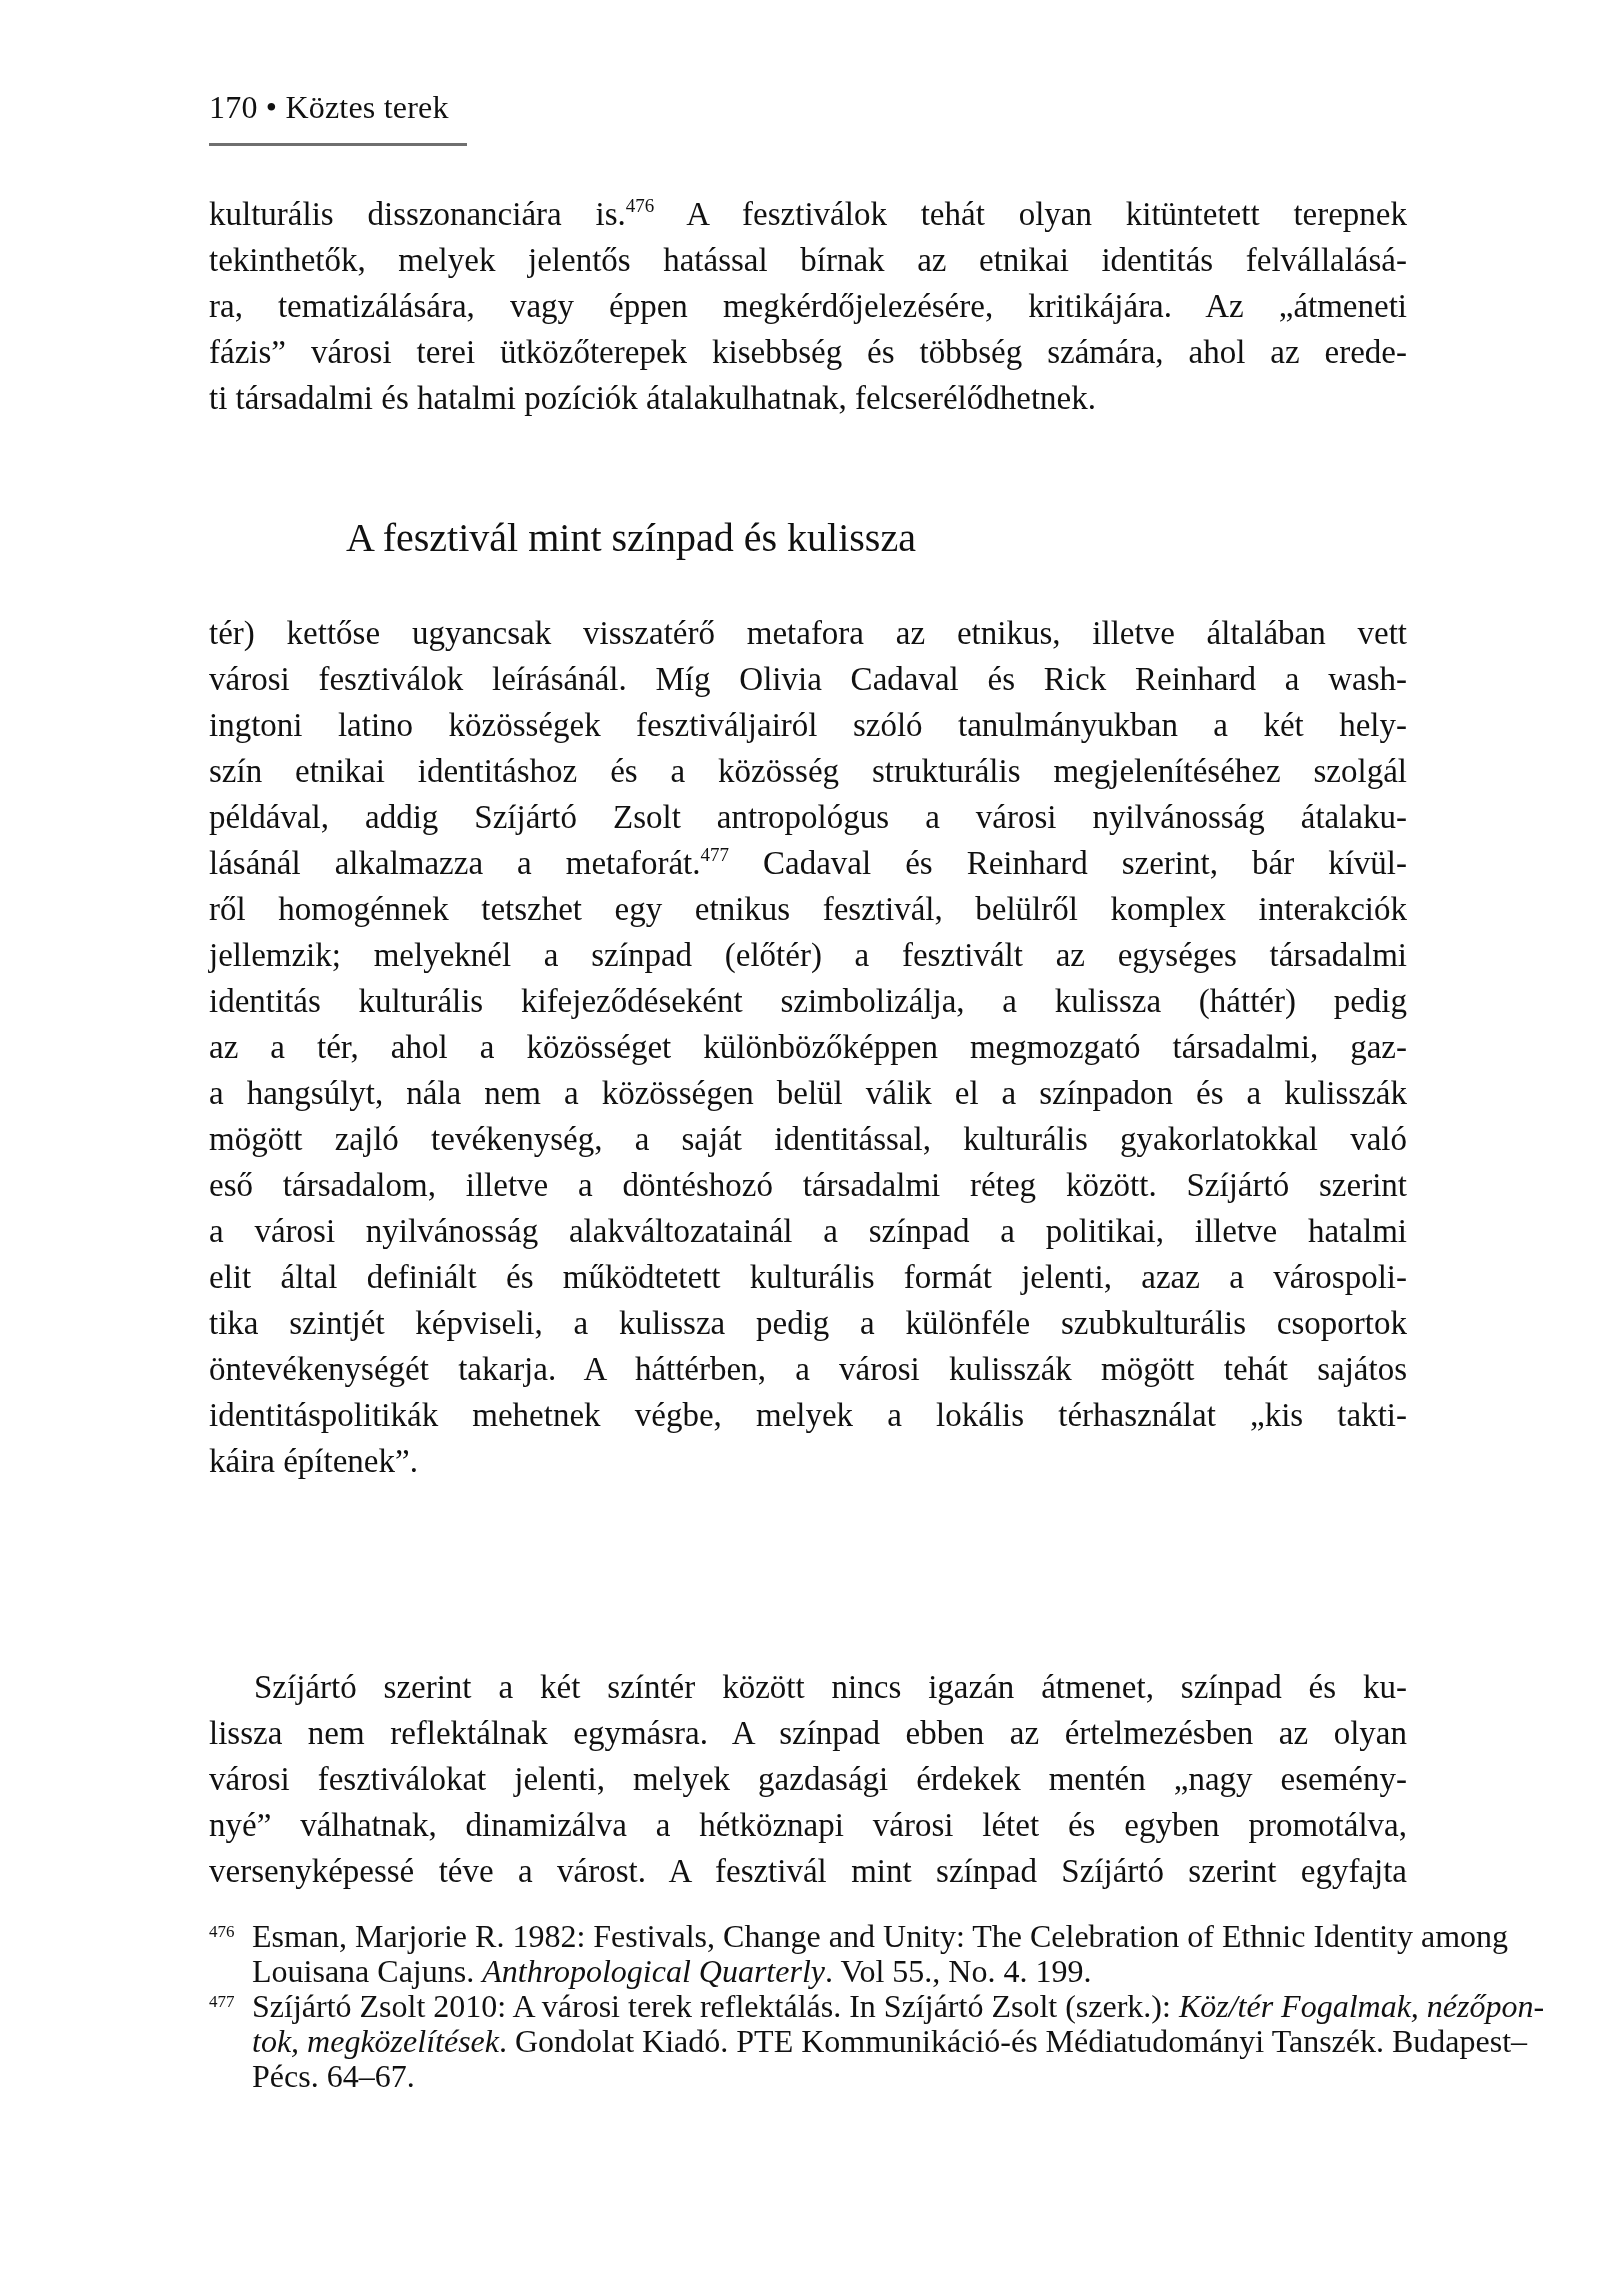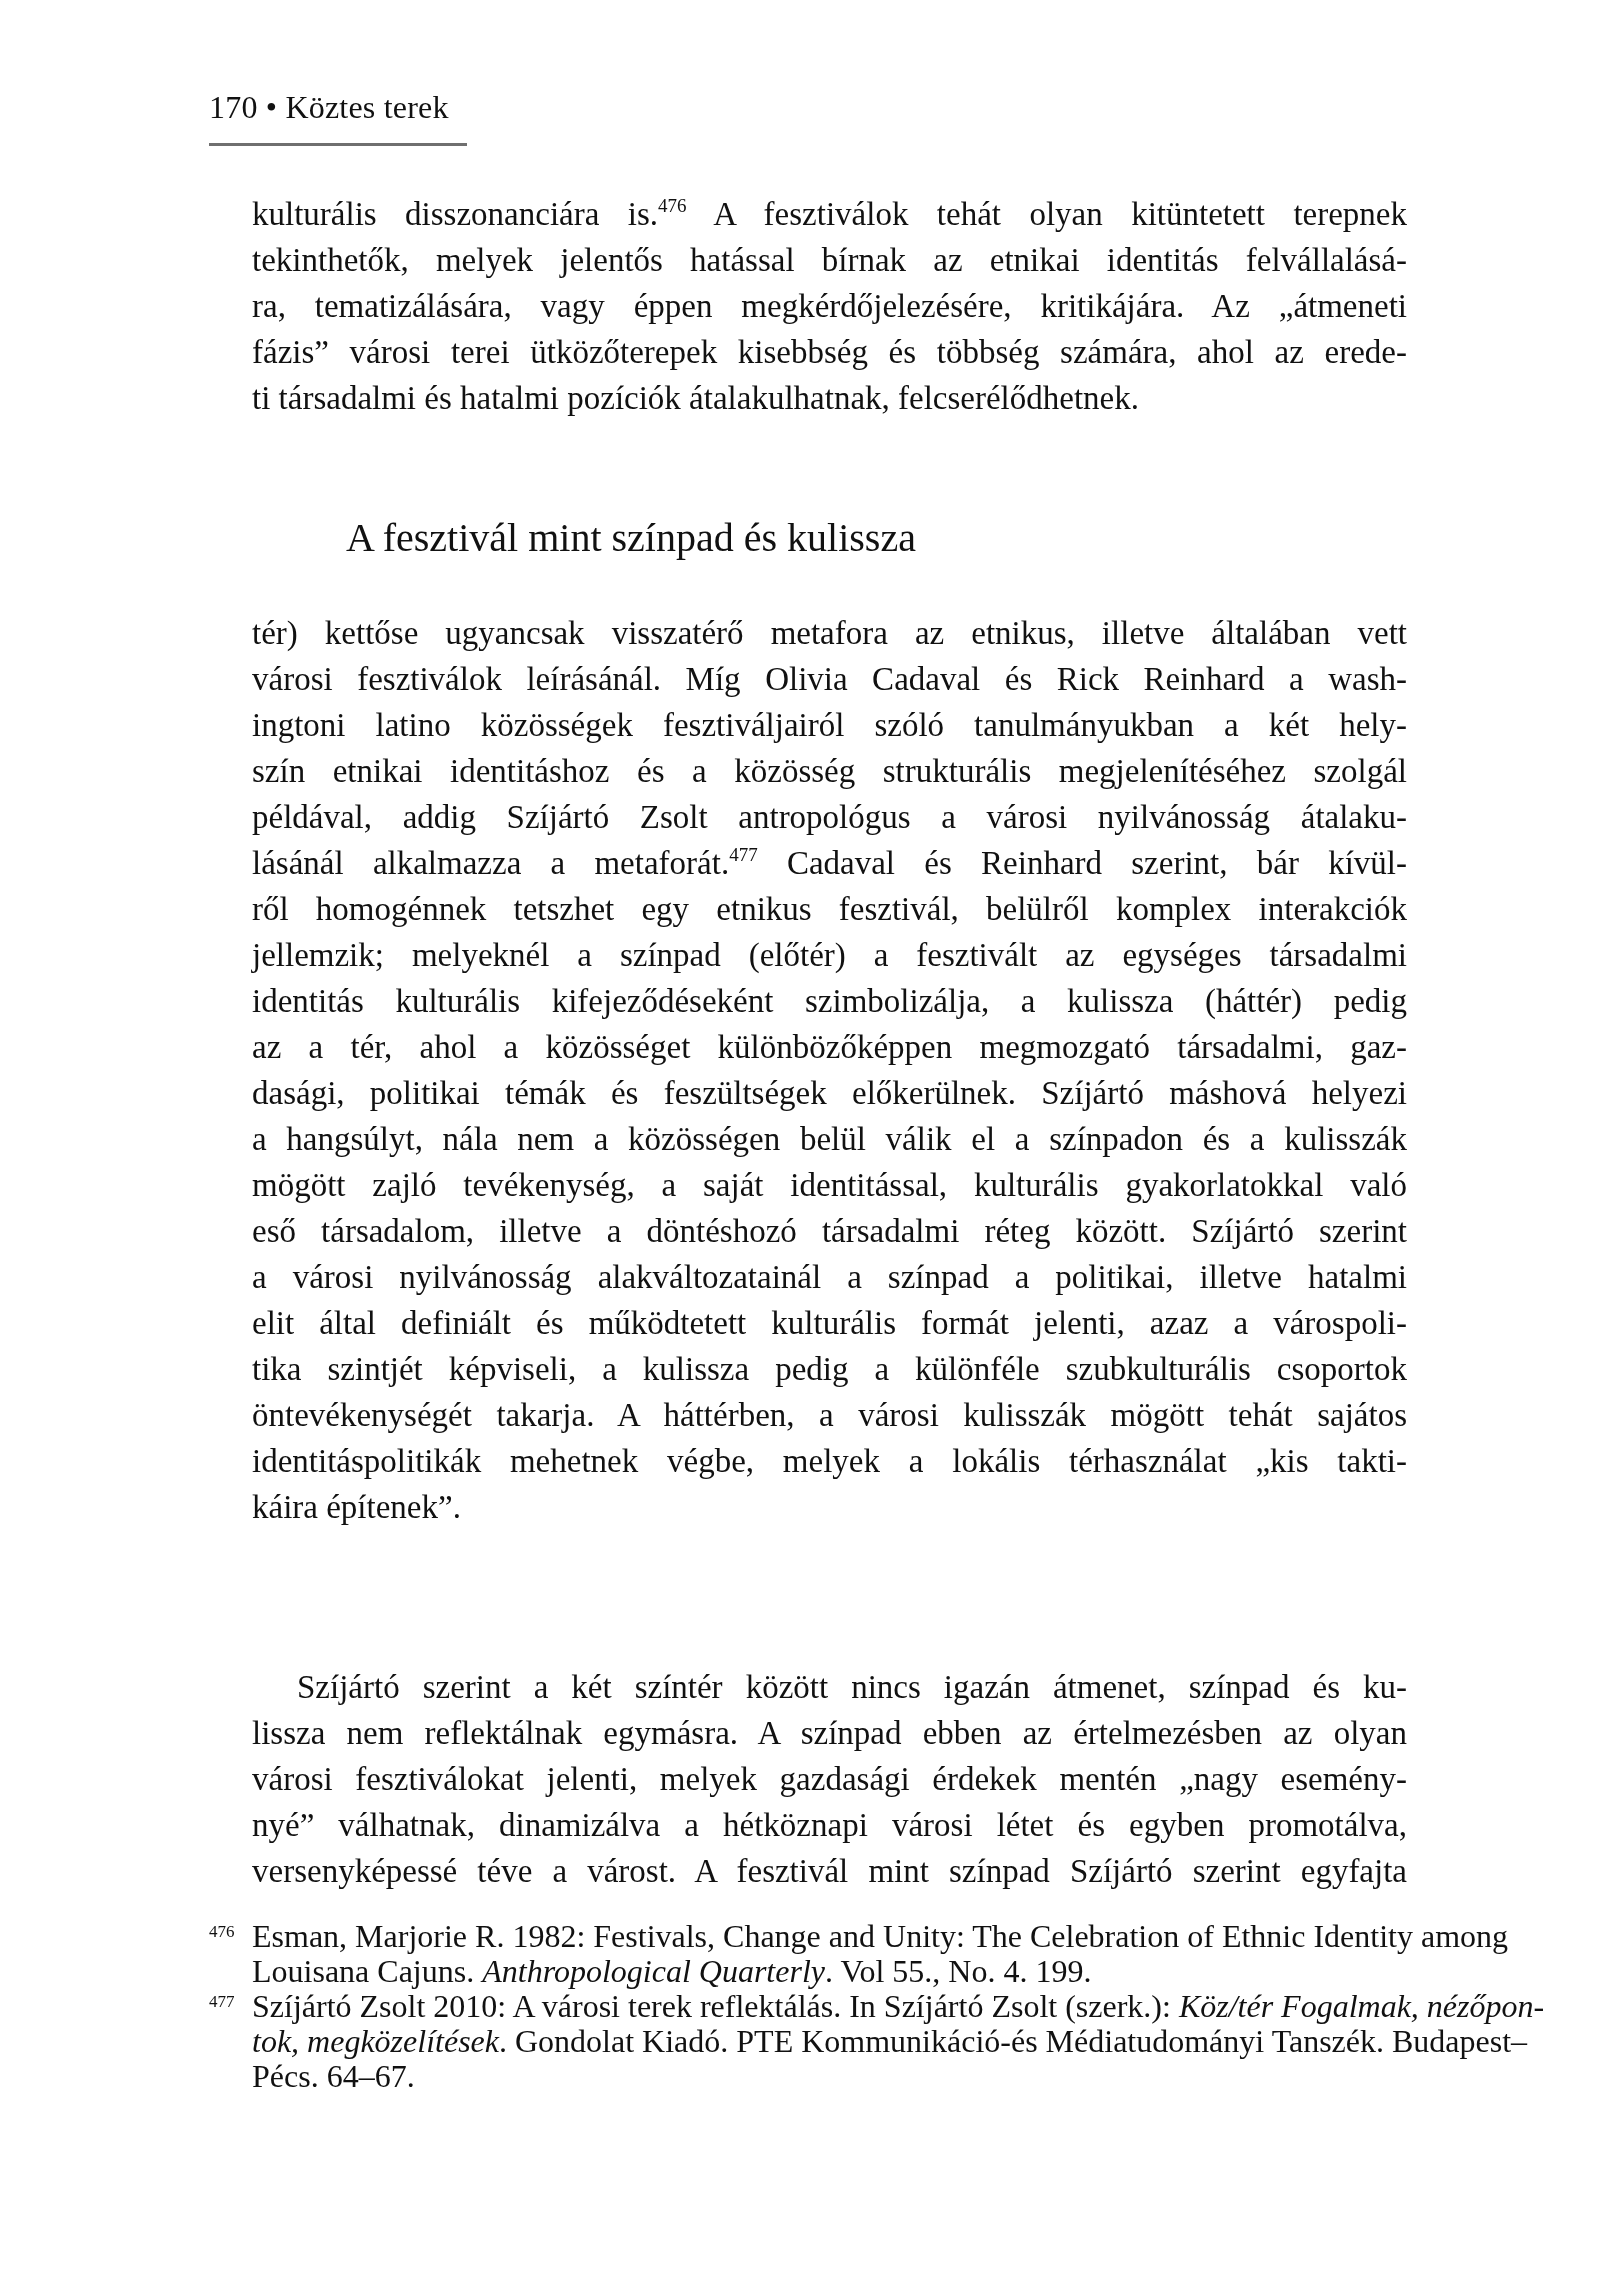--- a/index.html
+++ b/index.html
@@ -12,21 +12,21 @@
     font-size: 32px; line-height: 43px; letter-spacing: 0.2px;
   }
   .running-rule {
     position: absolute; left: 209px; top: 143px; width: 258px; height: 2.6px; background: #6f6f6f;
   }
   .text-block {
     position: absolute; left: 209px; width: 1198px;
   }
   .line {
     display: block; white-space: nowrap; font-size: 33px; line-height: 46px;
-    text-align: justify; text-align-last: justify; height: 46px; overflow: visible; margin-left: 43px;
+    text-align: justify; text-align-last: justify; height: 46px; overflow: visible;
   }
   .line.last { text-align-last: left; }
   .line.indent { text-indent: 45px; }
   sup.fn { font-size: 19px; vertical-align: 13px; line-height: 0; }
   .heading {
     position: absolute; left: 346px; top: 512px;
     font-size: 40px; font-weight: normal; line-height: 52px;
   }
   .footnotes { position: absolute; left: 209px; top: 1919px; width: 1198px; }
   .fn-item { position: relative; padding-left: 43px; }
@@ -62,21 +62,20 @@
   <span class="line">tér) kettőse ugyancsak visszatérő metafora az etnikus, illetve általában vett</span>
   <span class="line">városi fesztiválok leírásánál. Míg Olivia Cadaval és Rick Reinhard a wash-</span>
   <span class="line">ingtoni latino közösségek fesztiváljairól szóló tanulmányukban a két hely-</span>
   <span class="line">szín etnikai identitáshoz és a közösség strukturális megjelenítéséhez szolgál</span>
   <span class="line">példával, addig Szíjártó Zsolt antropológus a városi nyilvánosság átalaku-</span>
   <span class="line"><span>lásánál alkalmazza a metaforát.</span><sup class="fn">477</sup><span> Cadaval és Reinhard szerint, bár kívül-</span></span>
   <span class="line">ről homogénnek tetszhet egy etnikus fesztivál, belülről komplex interakciók</span>
   <span class="line">jellemzik; melyeknél a színpad (előtér) a fesztivált az egységes társadalmi</span>
   <span class="line">identitás kulturális kifejeződéseként szimbolizálja, a kulissza (háttér) pedig</span>
   <span class="line">az a tér, ahol a közösséget különbözőképpen megmozgató társadalmi, gaz-</span>
-  <span class="line">dasági, politikai témák és feszültségek előkerülnek. Szíjártó máshová helyezi</span>
   <span class="line">a hangsúlyt, nála nem a közösségen belül válik el a színpadon és a kulisszák</span>
   <span class="line">mögött zajló tevékenység, a saját identitással, kulturális gyakorlatokkal való</span>
   <span class="line">eső társadalom, illetve a döntéshozó társadalmi réteg között. Szíjártó szerint</span>
   <span class="line">a városi nyilvánosság alakváltozatainál a színpad a politikai, illetve hatalmi</span>
   <span class="line">elit által definiált és működtetett kulturális formát jelenti, azaz a várospoli-</span>
   <span class="line">tika szintjét képviseli, a kulissza pedig a különféle szubkulturális csoportok</span>
   <span class="line">öntevékenységét takarja. A háttérben, a városi kulisszák mögött tehát sajátos</span>
   <span class="line">identitáspolitikák mehetnek végbe, melyek a lokális térhasználat „kis takti-</span>
   <span class="line last">káira építenek”.</span>
 </div>

